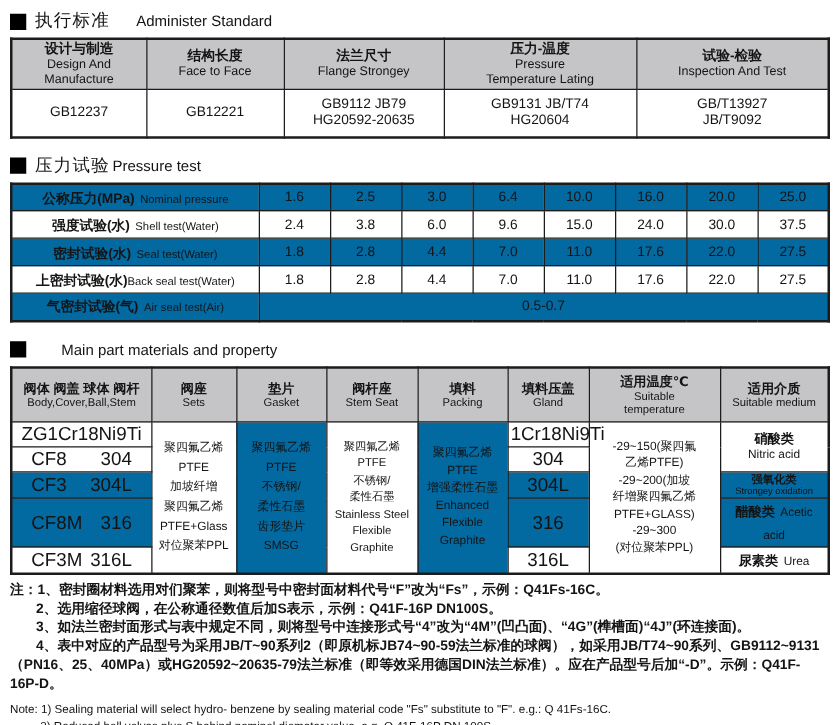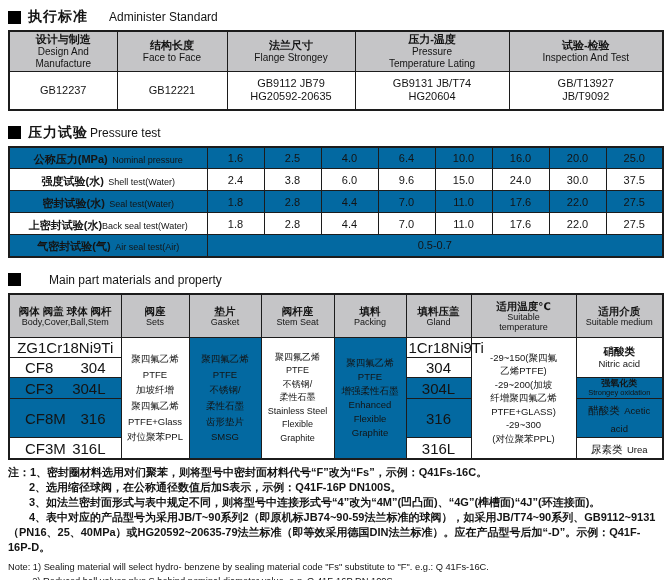--- a/index.html
+++ b/index.html
@@ -4,21 +4,21 @@
 <style>
   * { margin:0; padding:0; box-sizing:border-box; }
   body {
     width:670px; height:580px; background:#ffffff; color:#141414;
     font-family:"Liberation Sans","DejaVu Sans",sans-serif;
     overflow:hidden; position:relative;
   }
   .page { padding:6px 8px 0 8px; }
   .section-title { display:flex; align-items:center; margin:2px 0 4px 0; height:18px; }
   .bullet { width:13px; height:13px; background:#000; display:inline-block; margin-right:7px; }
-  .title-zh { font-size:14px; font-weight:bold; letter-spacing:1px;text-align:center; }
+  .title-zh { font-size:14px; font-weight:normal; letter-spacing:1px;text-align:center; }
   .title-en { font-size:12px; margin-left:21px; }
   table { border-collapse:collapse; table-layout:fixed; width:654px; }
   th, td { border:1px solid #1c1c1c; text-align:center; vertical-align:middle; padding:1px 2px; }
   table { border:2px solid #1c1c1c; }
   th { background:#c5c5c7; font-weight:normal; }
   .pre { white-space:pre-line; }
   .hzh { font-size:11px; font-weight:bold; display:block; line-height:13px; }
   .hen { font-size:10px; display:block; line-height:12px; }
   .std-table th { height:40px; }
   .std-table td { height:38px; font-size:11px; line-height:13px; }
@@ -34,21 +34,21 @@
   .mat-row td { height:20px; }
   .mat-code { font-size:15px; }
   .split { display:flex; justify-content:space-between; padding:0 13px; }
   .cell-ml { font-size:9.5px; line-height:15.6px; }
   .cell-ml7 { font-size:9px; line-height:13.5px; }
   .temp-cell { font-size:9.5px; line-height:13.5px; }
   .med-zh { font-size:10.5px; font-weight:bold; display:block; line-height:13px; }
   .med-en { font-size:9.5px; display:block; line-height:12px; }
   .med-zh-sm { font-size:9px; font-weight:bold; display:block; line-height:9px; }
   .med-en-sm { font-size:7.5px; display:block; line-height:9px; }
-  .med-inline-zh { font-size:10.5px; font-weight:normal; }
+  .med-inline-zh { font-size:10.5px; font-weight:bold; }
   .med-inline-en { font-size:9.5px; }
   .notes-zh { margin:5px 0 0 0; font-size:11px; font-weight:bold; line-height:15px; }
   .notes-zh p { text-indent:1.9em; }
   .notes-zh p.first { text-indent:0; }
   .notes-en { margin-top:6px; font-size:9.3px; line-height:13.5px; font-weight:normal; }
   .notes-en p { text-indent:2.6em; }
   .notes-en p.first { text-indent:0; }
 </style>
 </head>
 <body>
@@ -123,21 +123,21 @@
         <col style="width:57px">
         <col style="width:57px">
         <col style="width:57px">
         <col style="width:57px">
       </colgroup>
     <tbody>
         <tr class="shade">
       <td class="pt-label"><span class="pt-zh">公称压力(MPa)</span> <span class="pt-en">Nominal pressure</span></td>
       <td class="pt-val">1.6</td>
       <td class="pt-val">2.5</td>
-      <td class="pt-val">4.0</td>
+      <td class="pt-val">3.0</td>
       <td class="pt-val">6.4</td>
       <td class="pt-val">10.0</td>
       <td class="pt-val">16.0</td>
       <td class="pt-val">20.0</td>
       <td class="pt-val">25.0</td>
     </tr>
     <tr>
       <td class="pt-label"><span class="pt-zh">强度试验(水)</span> <span class="pt-en">Shell test(Water)</span></td>
       <td class="pt-val">2.4</td>
       <td class="pt-val">3.8</td>

